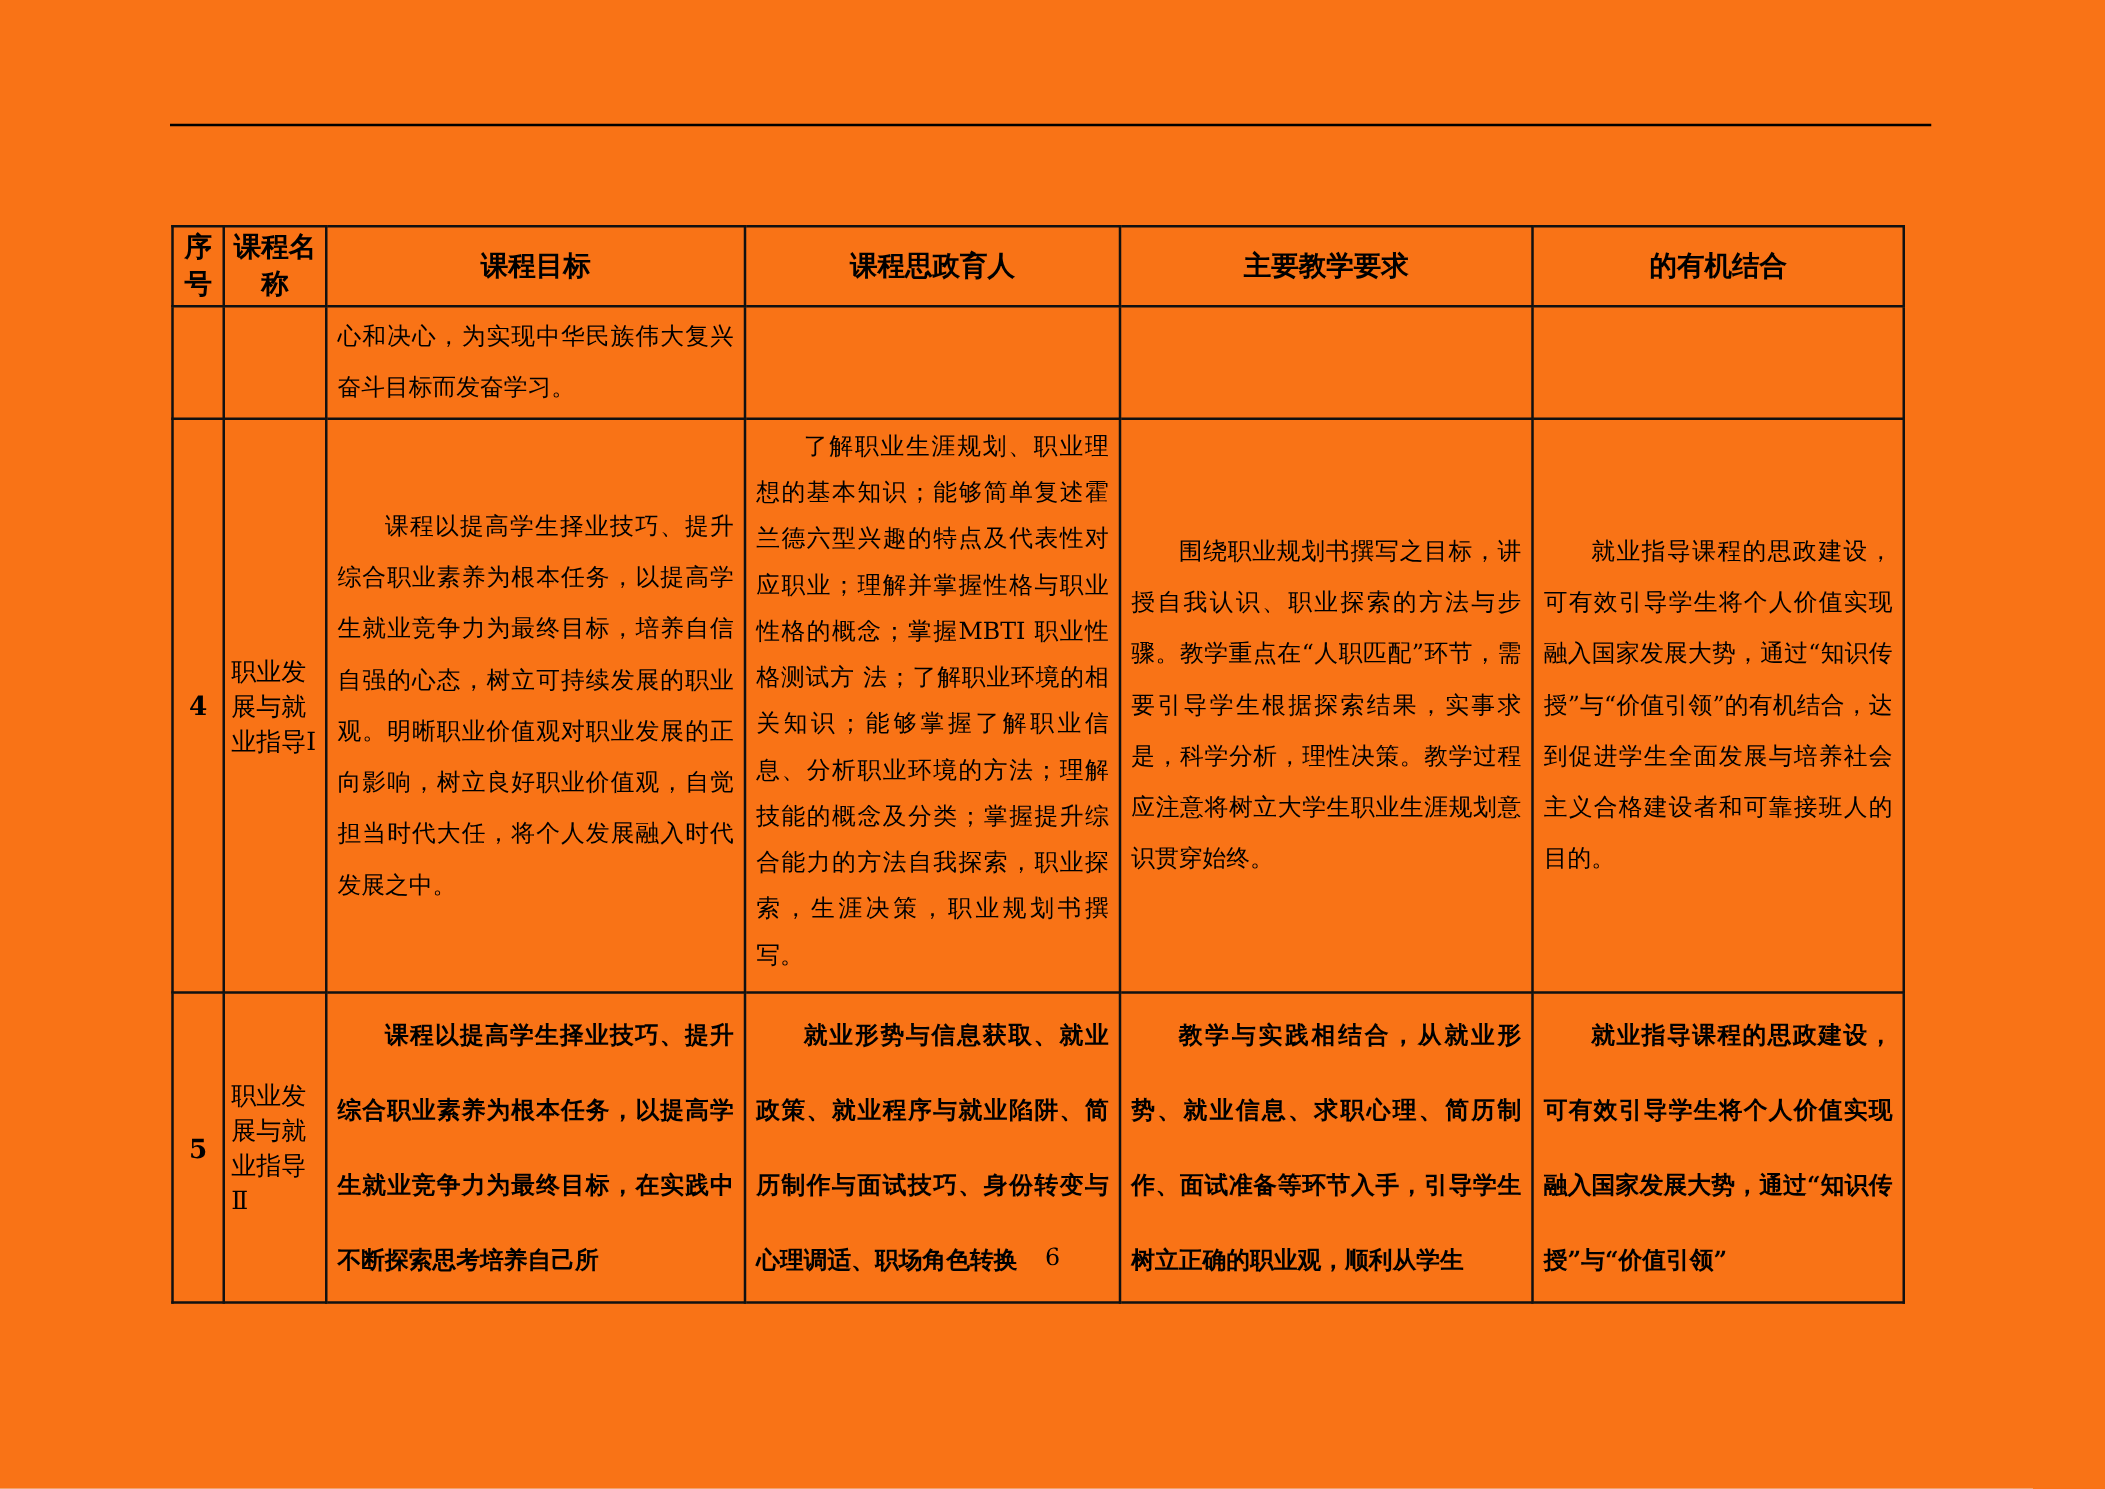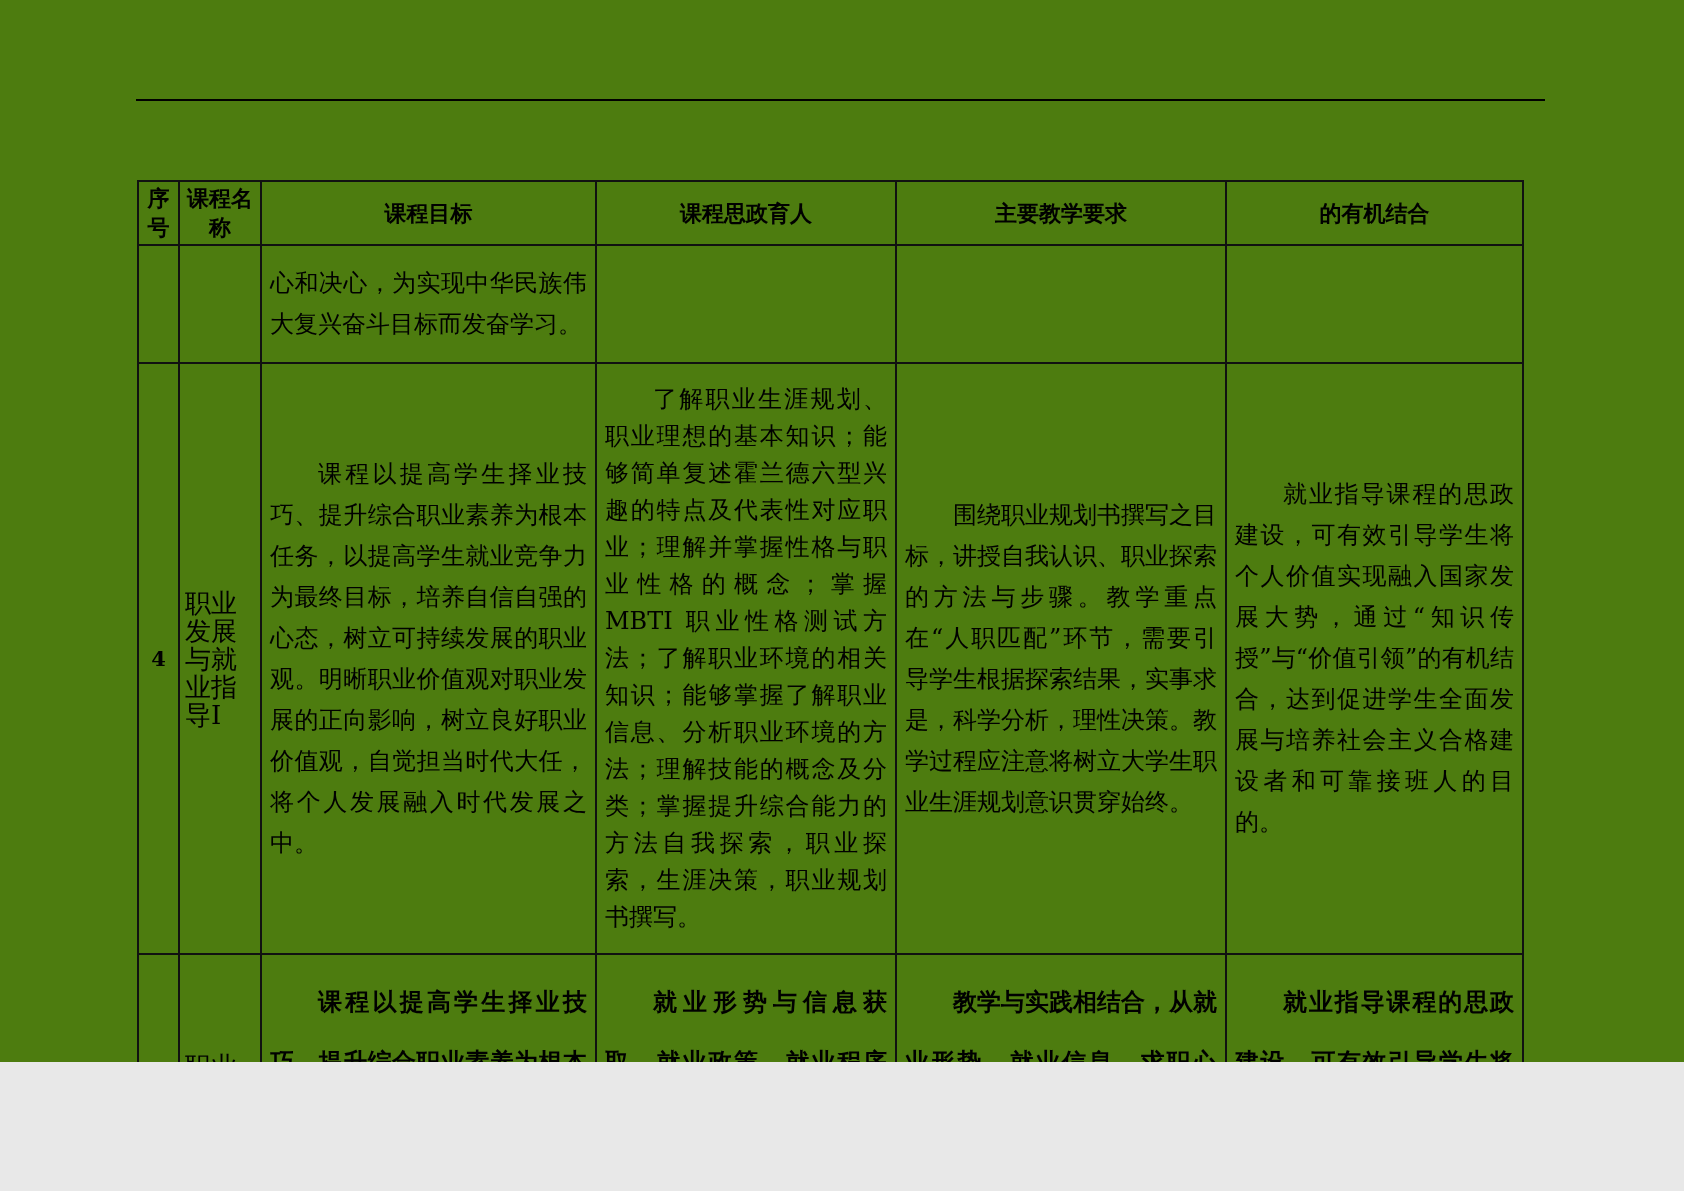--- a/index.html
+++ b/index.html
@@ -1,19 +1,19 @@
 <!DOCTYPE html>
 <html><head>
 <meta charset="utf-8">
 <style>
   html,body { margin:0; padding:0; background:#e8e8e8; }
   .page {
     position:relative;
-    width:1684px; height:1062px;
-    background:#4d7c0f;
+    width:1684px; height:1191px;
+    background:#f97316;
     font-family:"DejaVu Serif","Liberation Serif",serif;
     color:#000;
     overflow:hidden;
     margin:0 auto;
   }
   .header-rule {
     position:absolute; left:136px; top:99px;
     width:1409px; height:0;
     border-top:2px solid #000;
   }
@@ -36,30 +36,30 @@
     padding:2px 3px;
   }
   td.c-no {
     text-align:center;
     vertical-align:middle;
     font-weight:bold;
     font-size:21px;
     padding:0;
   }
   td.c-name {
-    font-size:26px;
+    font-size:20px;
     line-height:28px;
     padding:2px 5px;
     vertical-align:middle;
     text-align:left;
   }
   td.c-body {
-    font-size:24px;
+    font-size:19px;
     line-height:41px;
-    padding:17px 8px;
+    padding:3px 8px;
     text-align:justify;
     text-justify:inter-character;
   }
   td.tight { line-height:37px; }
   td.row5-body { line-height:60px;font-weight:bold; }
   .indent { text-indent:2em;margin-left:48px; }
   .v-top { vertical-align:top; }
   .v-mid { vertical-align:middle; }
   .page-number {
     position:absolute; left:0; top:995px;

